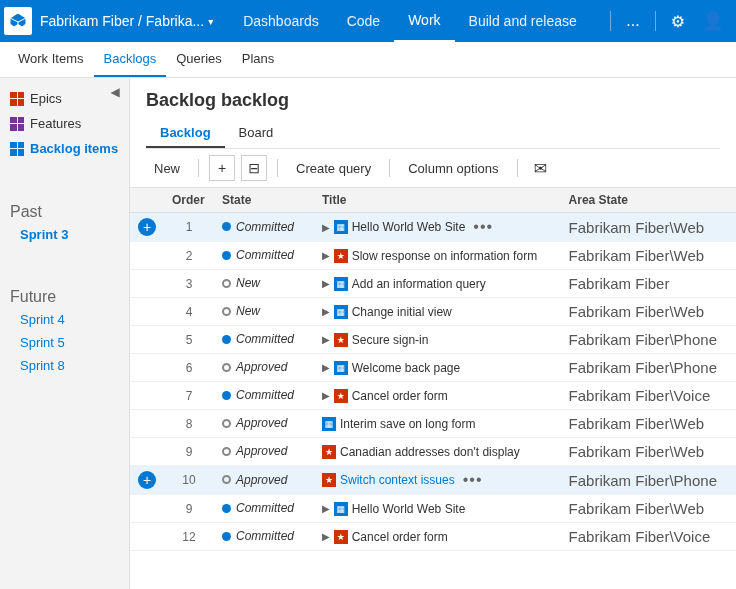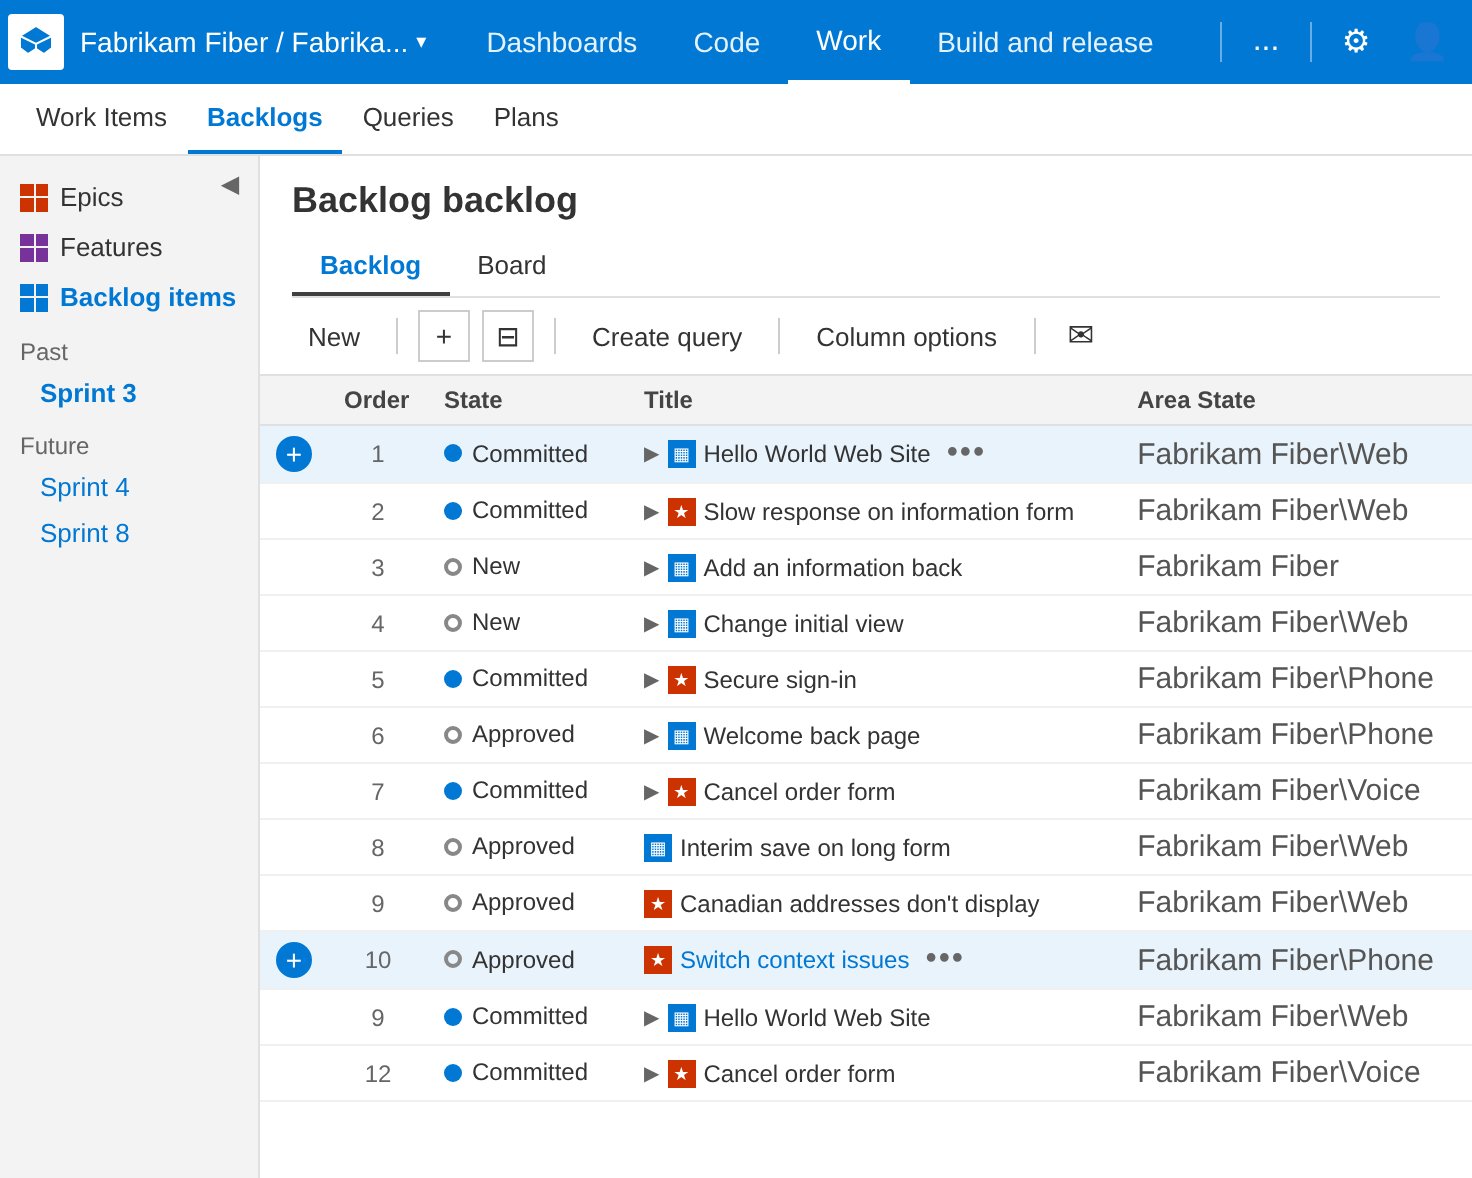--- a/index.html
+++ b/index.html
@@ -68,21 +68,21 @@
     }
     .sub-nav-item {
       padding: 0 10px;
       height: 100%;
       display: flex; align-items: center;
       font-size: 13px;
       cursor: pointer;
       color: #333;
       border-bottom: 2px solid transparent;
     }
-    .sub-nav-item.active { color: #0078d4; border-bottom: 2px solid #0078d4; font-weight: 700; }
+    .sub-nav-item.active { color: #0078d4; border-bottom: 2px solid #0078d4; font-weight: 400; }
 
     
     .main-layout {
       display: flex;
       height: calc(589px - 42px - 36px);
     }
 
     
     .sidebar {
       width: 130px;
@@ -110,24 +110,25 @@
       color: #333;
     }
     .sidebar-item.active { color: #0078d4; font-weight: 600; }
     .sidebar-item .icon {
       margin-right: 6px;
       font-size: 14px;
       flex-shrink: 0;
       display: flex; align-items: center;
     }
     .sidebar-section-label {
-      font-size: 12px;
+      font-size: 16px;
       color: #666;
       padding: 8px 10px 2px 10px;
       font-weight: 400;
+      margin-top: 34px;
     }
     .sidebar-sub-item {
       padding: 4px 8px 4px 20px;
       cursor: pointer;
       font-size: 13px;
       color: #0078d4;
     }
     .sidebar-sub-item.active { font-weight: 600; }
 
     
@@ -224,21 +225,21 @@
       width: 18px; height: 18px;
       background: #0078d4;
       color: #fff;
       border-radius: 50%;
       display: flex; align-items: center; justify-content: center;
       font-size: 14px;
       cursor: pointer;
       line-height: 1;
     }
     .state-dot {
-      display: inline-flex; align-items: center; gap: 5px;
+      display: inline-flex; align-items: center; gap: 5px; font-style: italic;
     }
     .dot {
       width: 9px; height: 9px;
       border-radius: 50%;
       display: inline-block;
       flex-shrink: 0;
     }
     .dot-committed { background: #0078d4; }
     .dot-new { border: 2px solid #888; background: transparent; }
     .dot-approved { border: 2px solid #888; background: transparent; }
@@ -357,20 +358,21 @@
       </span>
       <span>Backlog items</span>
     </div>
 
     <div class="sidebar-section-label">Past</div>
 
     <div class="sidebar-sub-item active">Sprint 3</div>
 
     <div class="sidebar-section-label">Future</div>
     <div class="sidebar-sub-item">Sprint 4</div>
+    <div class="sidebar-sub-item">Sprint 5</div>
     <div class="sidebar-sub-item">Sprint 8</div>
   </div>
 
   <div class="content">
     <div class="content-header">
       <div class="content-title">Backlog backlog</div>
       <div class="content-tabs">
         <div class="content-tab active">Backlog</div>
         <div class="content-tab">Board</div>
       </div>
@@ -440,21 +442,21 @@
               <td class="td-add"></td>
               <td class="td-order">3</td>
               <td><span class="state-dot">
                   <span class="dot dot-new"></span>
                   <span>New</span>
                 </span></td>
               <td>
                 <div class="title-cell">
                   <span class="expand-arrow">▶</span>
                   <span class="item-icon-blue" style="font-size: 9px; color: rgb(255, 255, 255);">▦</span>
-                  <span>Add an information back</span>
+                  <span>Add an information query</span>
                 </div>
               </td>
               <td class="col-area">Fabrikam Fiber</td>
             </tr>
             <tr>
               <td class="td-add"></td>
               <td class="td-order">4</td>
               <td><span class="state-dot">
                   <span class="dot dot-new"></span>
                   <span>New</span>

